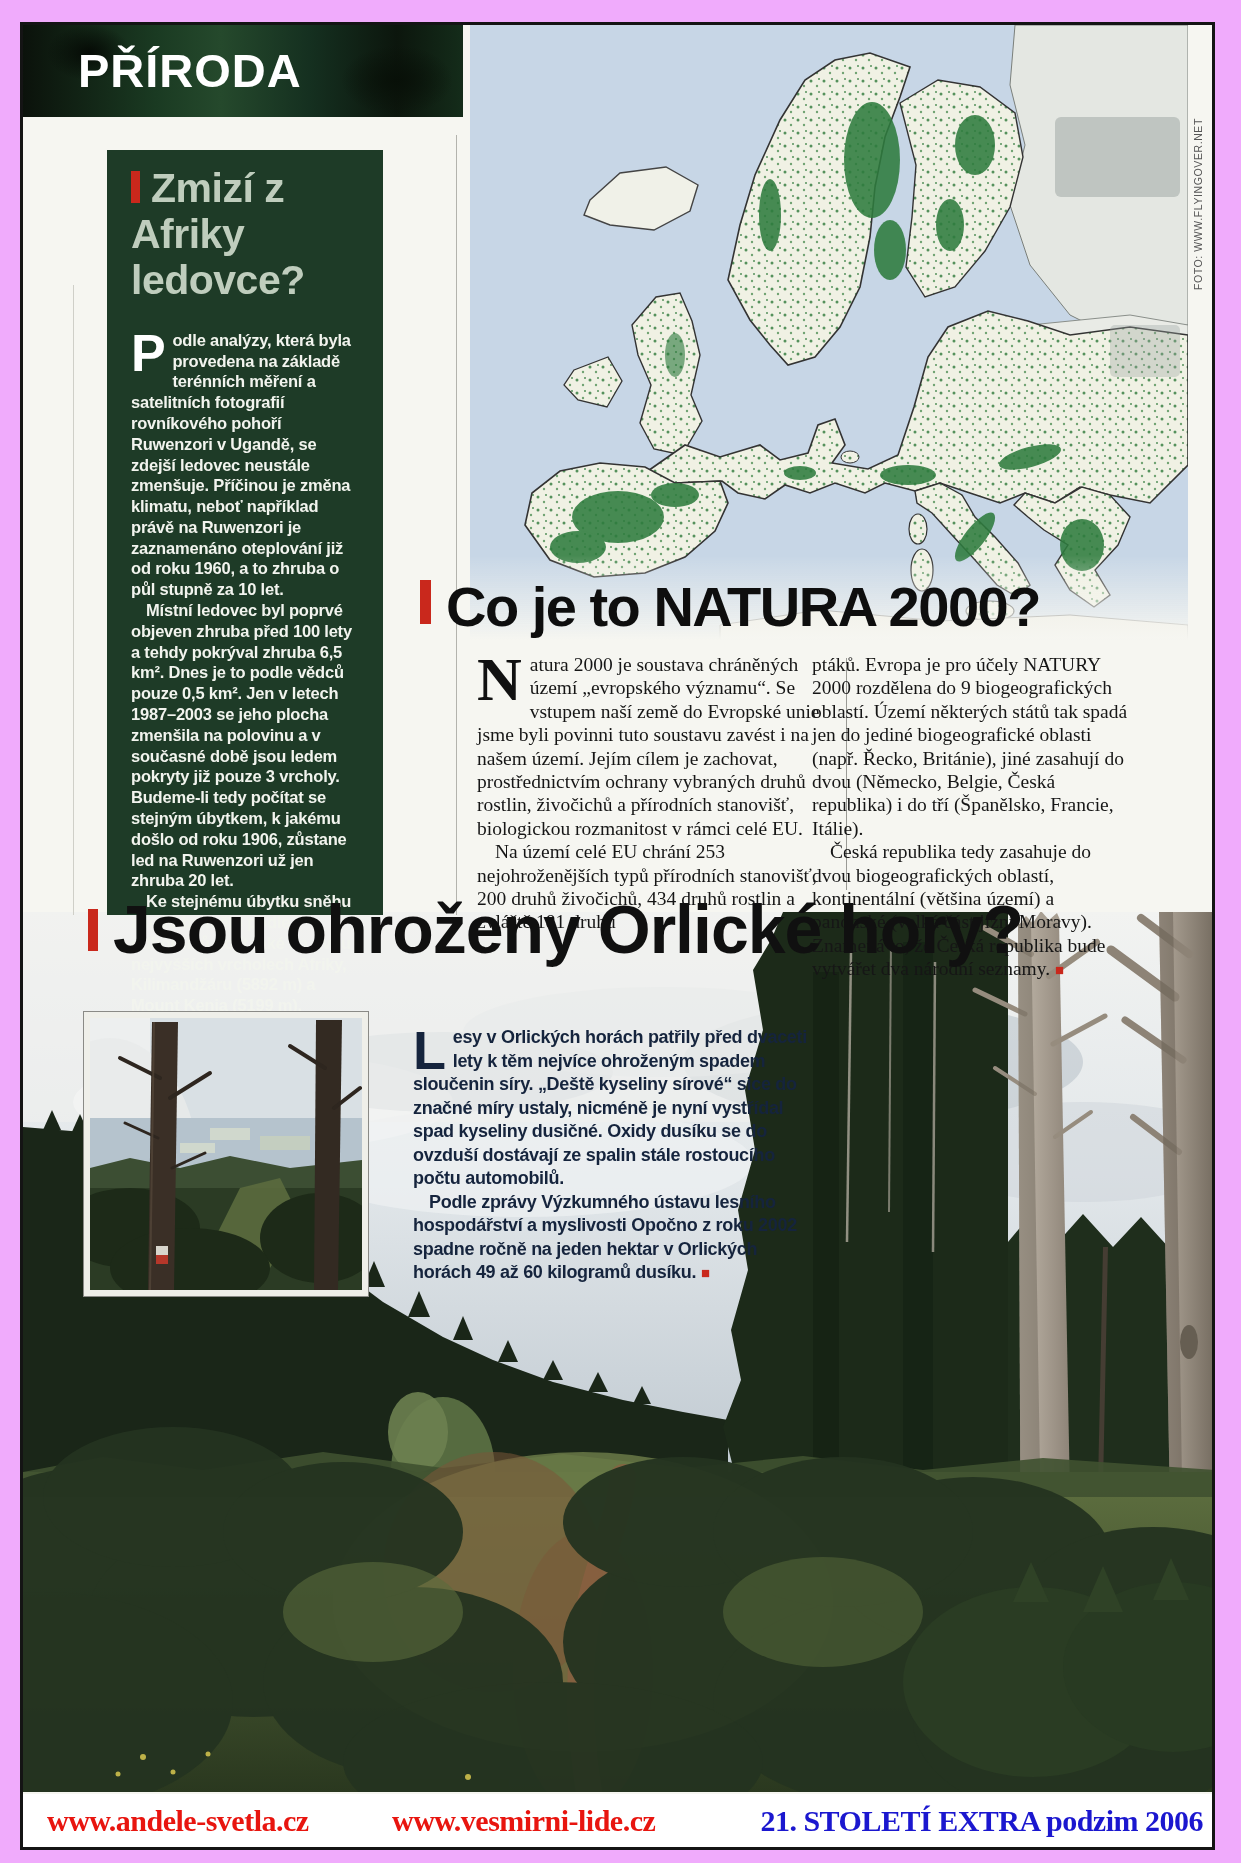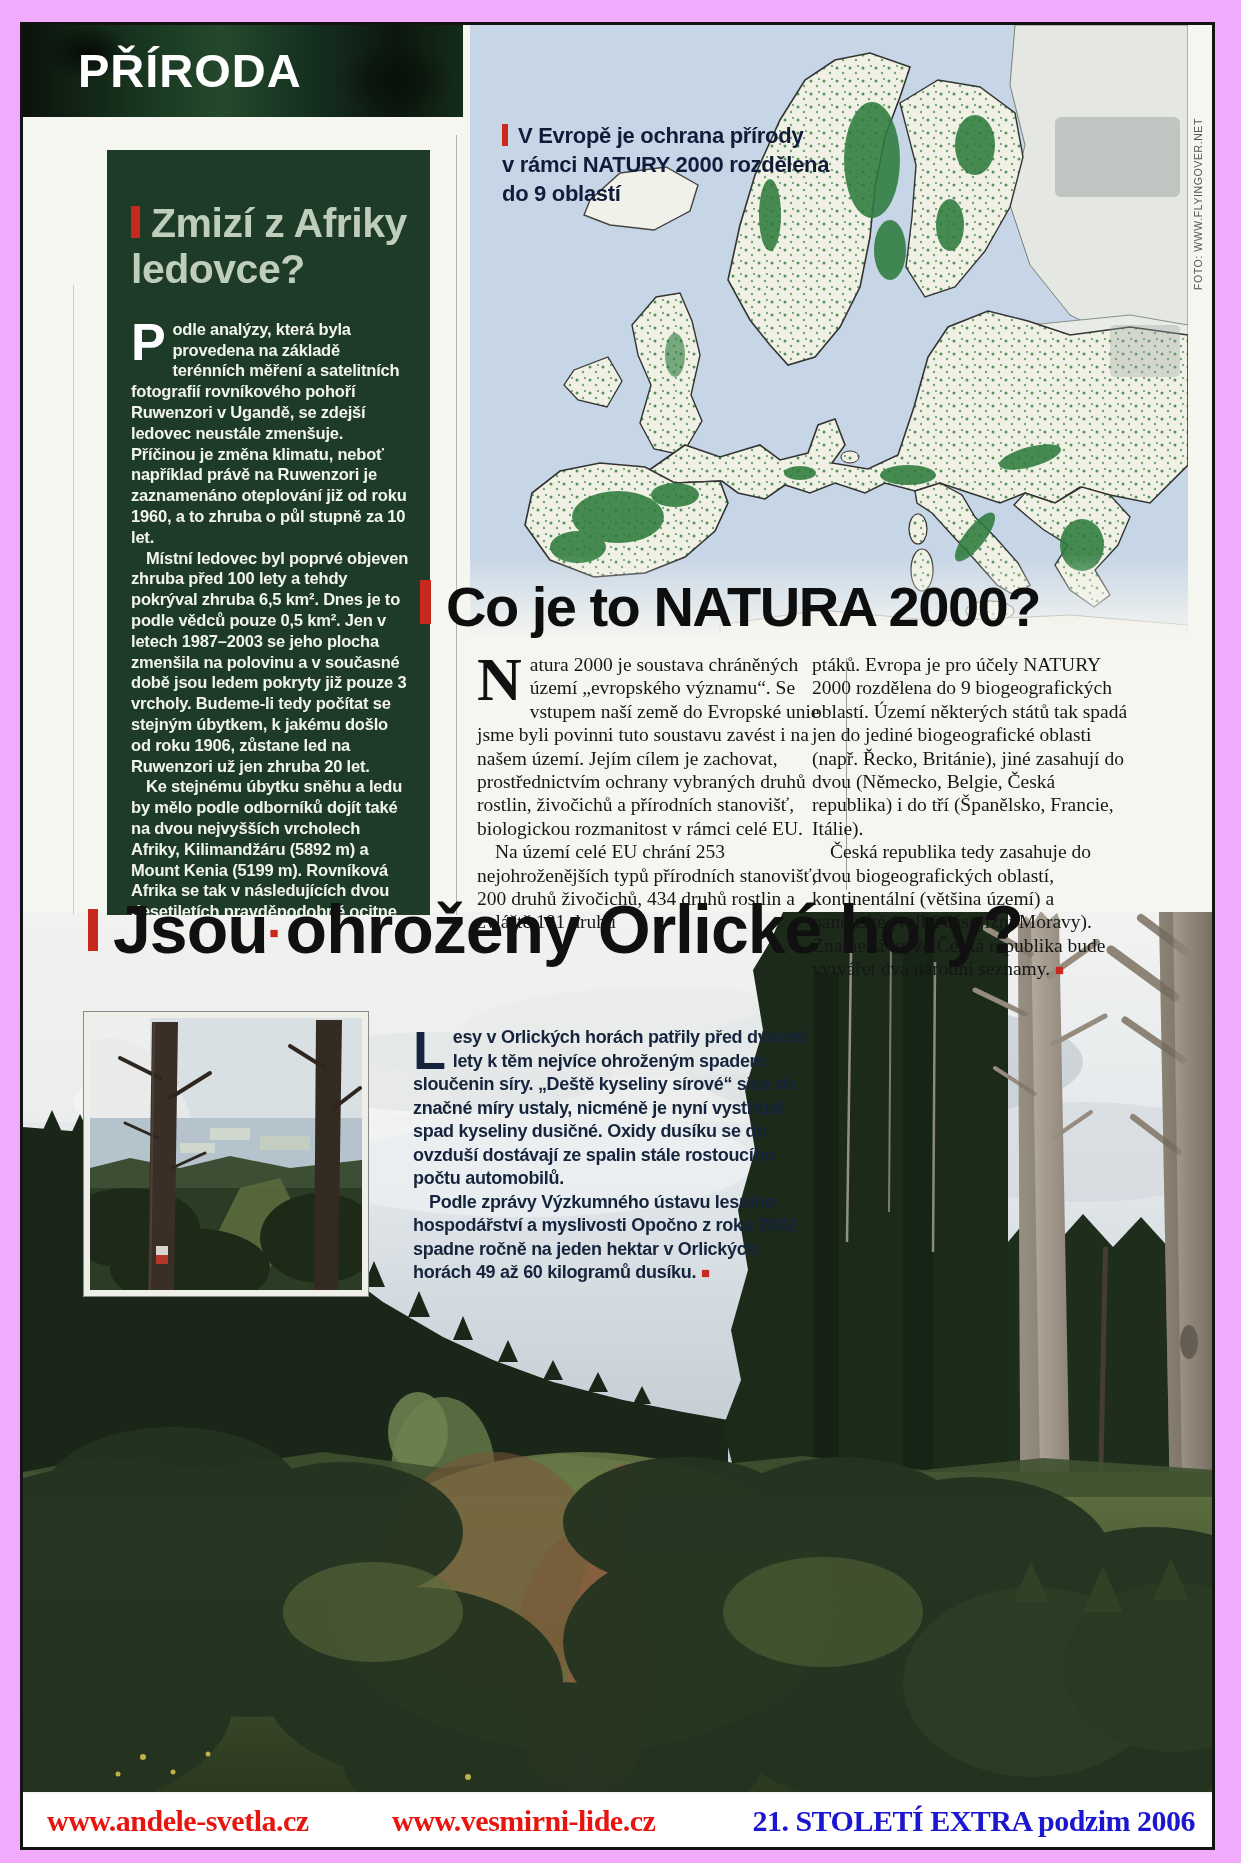--- a/index.html
+++ b/index.html
@@ -25,22 +25,22 @@
     color:#101c3a;line-height:29px;letter-spacing:-0.3px;}
   .redbar{display:inline-block;background:#c9281c;vertical-align:-3px;}
   .redbar.cap{width:6px;height:22px;margin-right:10px;}
   .photo-credit{position:absolute;left:1192px;top:118px;z-index:2;writing-mode:vertical-rl;
     transform:rotate(180deg);font-size:10.5px;color:#555;letter-spacing:0.6px;}
 
   .vrule-left{position:absolute;left:456px;top:135px;width:1px;height:780px;background:#b3b3ad;z-index:2;}
   .vrule-far{position:absolute;left:73px;top:285px;width:1px;height:630px;background:#cfcfc8;z-index:2;}
 
   
-  .glacier{position:absolute;left:107px;top:150px;width:323px;height:765px;background:#1e3b27;z-index:2;
-    box-sizing:border-box;padding:51px 20px 0 24px;}
+  .glacier{position:absolute;left:107px;top:150px;width:276px;height:765px;background:#1e3b27;z-index:2;
+    box-sizing:border-box;padding:16px 20px 0 24px;}
   .g-title{margin:0;font-size:41px;line-height:1.12;font-weight:bold;color:#bfcdbd;letter-spacing:-0.5px;}
   .redbar.gt{width:9px;height:32px;margin-right:11px;vertical-align:-1px;}
   .g-body{margin:0;color:#f2f4ee;font-weight:bold;font-size:16.5px;line-height:20.8px;letter-spacing:-0.2px;}
   .g-body.first{margin-top:26px;}
   .g-body.ind{text-indent:15px;}
   .dropcap-g{float:left;font-size:52px;line-height:40px;margin:3px 7px 0 0;color:#ffffff;font-weight:bold;}
 
   
   .natura-head{position:absolute;left:412px;top:566px;margin:8px;z-index:3;font-size:56px;font-weight:bold;
     color:#0e0e0e;letter-spacing:-1.5px;white-space:nowrap;}
@@ -71,21 +71,21 @@
 
   .endsq{color:#c9281c;font-size:15px;}
 
   
   .footer{position:absolute;left:23px;top:1794px;width:1192px;height:54px;background:#ffffff;z-index:3;font-family:Liberation Serif, serif;}
   .footer span{position:absolute;top:50%;transform:translateY(-50%);font-weight:bold;font-size:30px;
     letter-spacing:-0.5px;white-space:nowrap;}
   .f-link{color:#e8150f;}
   .f1{left:24px;}
   .f2{left:369px;}
-  .f-issue{right:20px;color:#1b17cf;}
+  .f-issue{right:12px;color:#1b17cf;}
 </style>
 </head>
 <body>
 
 <div class="page">
   <div class="frame-bg"></div>
 
   <div class="masthead">
     <div class="masthead-title">PŘÍRODA</div>
   </div>
@@ -135,25 +135,20 @@
         <ellipse cx="612" cy="520" rx="22" ry="26"></ellipse>
         <ellipse cx="505" cy="512" rx="10" ry="30" transform="rotate(38 505 512)"></ellipse>
         <ellipse cx="205" cy="330" rx="10" ry="22" opacity="0.7"></ellipse>
         <ellipse cx="330" cy="448" rx="16" ry="7"></ellipse>
       </g>
       <rect x="585" y="92" width="125" height="80" rx="6" fill="#9aa4a0" opacity="0.5"></rect>
       <rect x="640" y="300" width="70" height="52" rx="5" fill="#9aa4a0" opacity="0.35"></rect>
       <path d="M250,600 L350,585 L470,596 L600,590 L718,600 L718,615 L250,615 Z" fill="#eceadf" stroke="#555" stroke-width="1"></path>
       <rect x="0" y="530" width="718" height="85" fill="url(#fade)"></rect>
     </svg>
-    <div class="map-caption">
-      <span class="redbar cap"></span><span>V Evropě je ochrana přírody</span><br>
-      <span>v rámci NATURY 2000 rozdělena</span><br>
-      <span>do 9 oblastí</span>
-    </div>
   </div>
 
   <div class="photo-credit">FOTO: WWW.FLYINGOVER.NET</div>
   <div class="vrule-left"></div>
   <div class="vrule-far"></div>
 
   <section class="glacier">
     <h2 class="g-title">
       <span class="redbar gt"></span><span>Zmizí z Afriky</span><br>
       <span>ledovce?</span>

